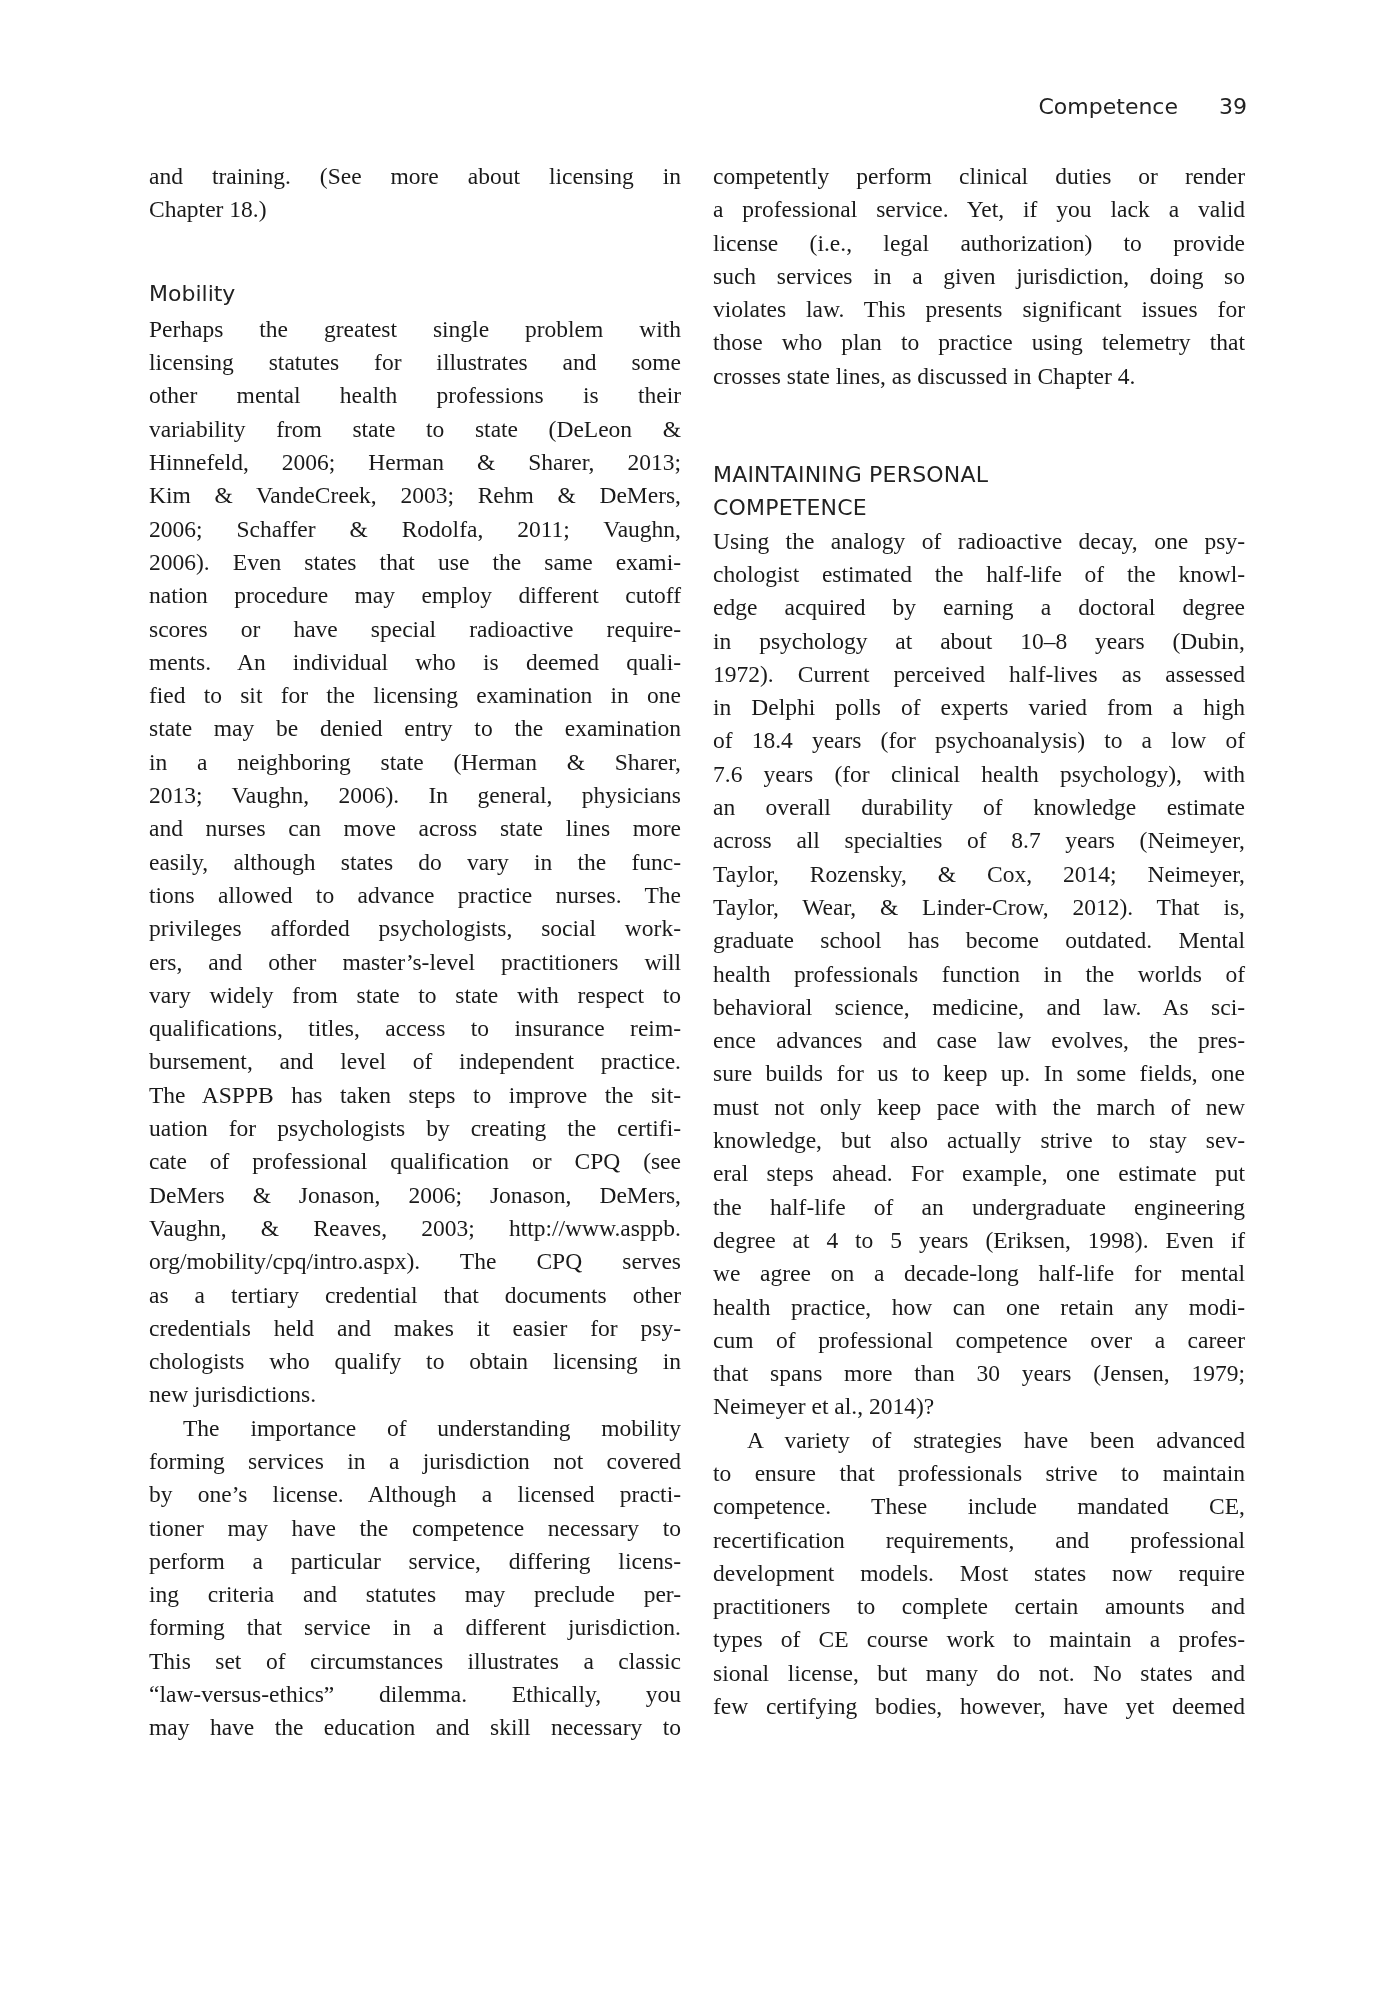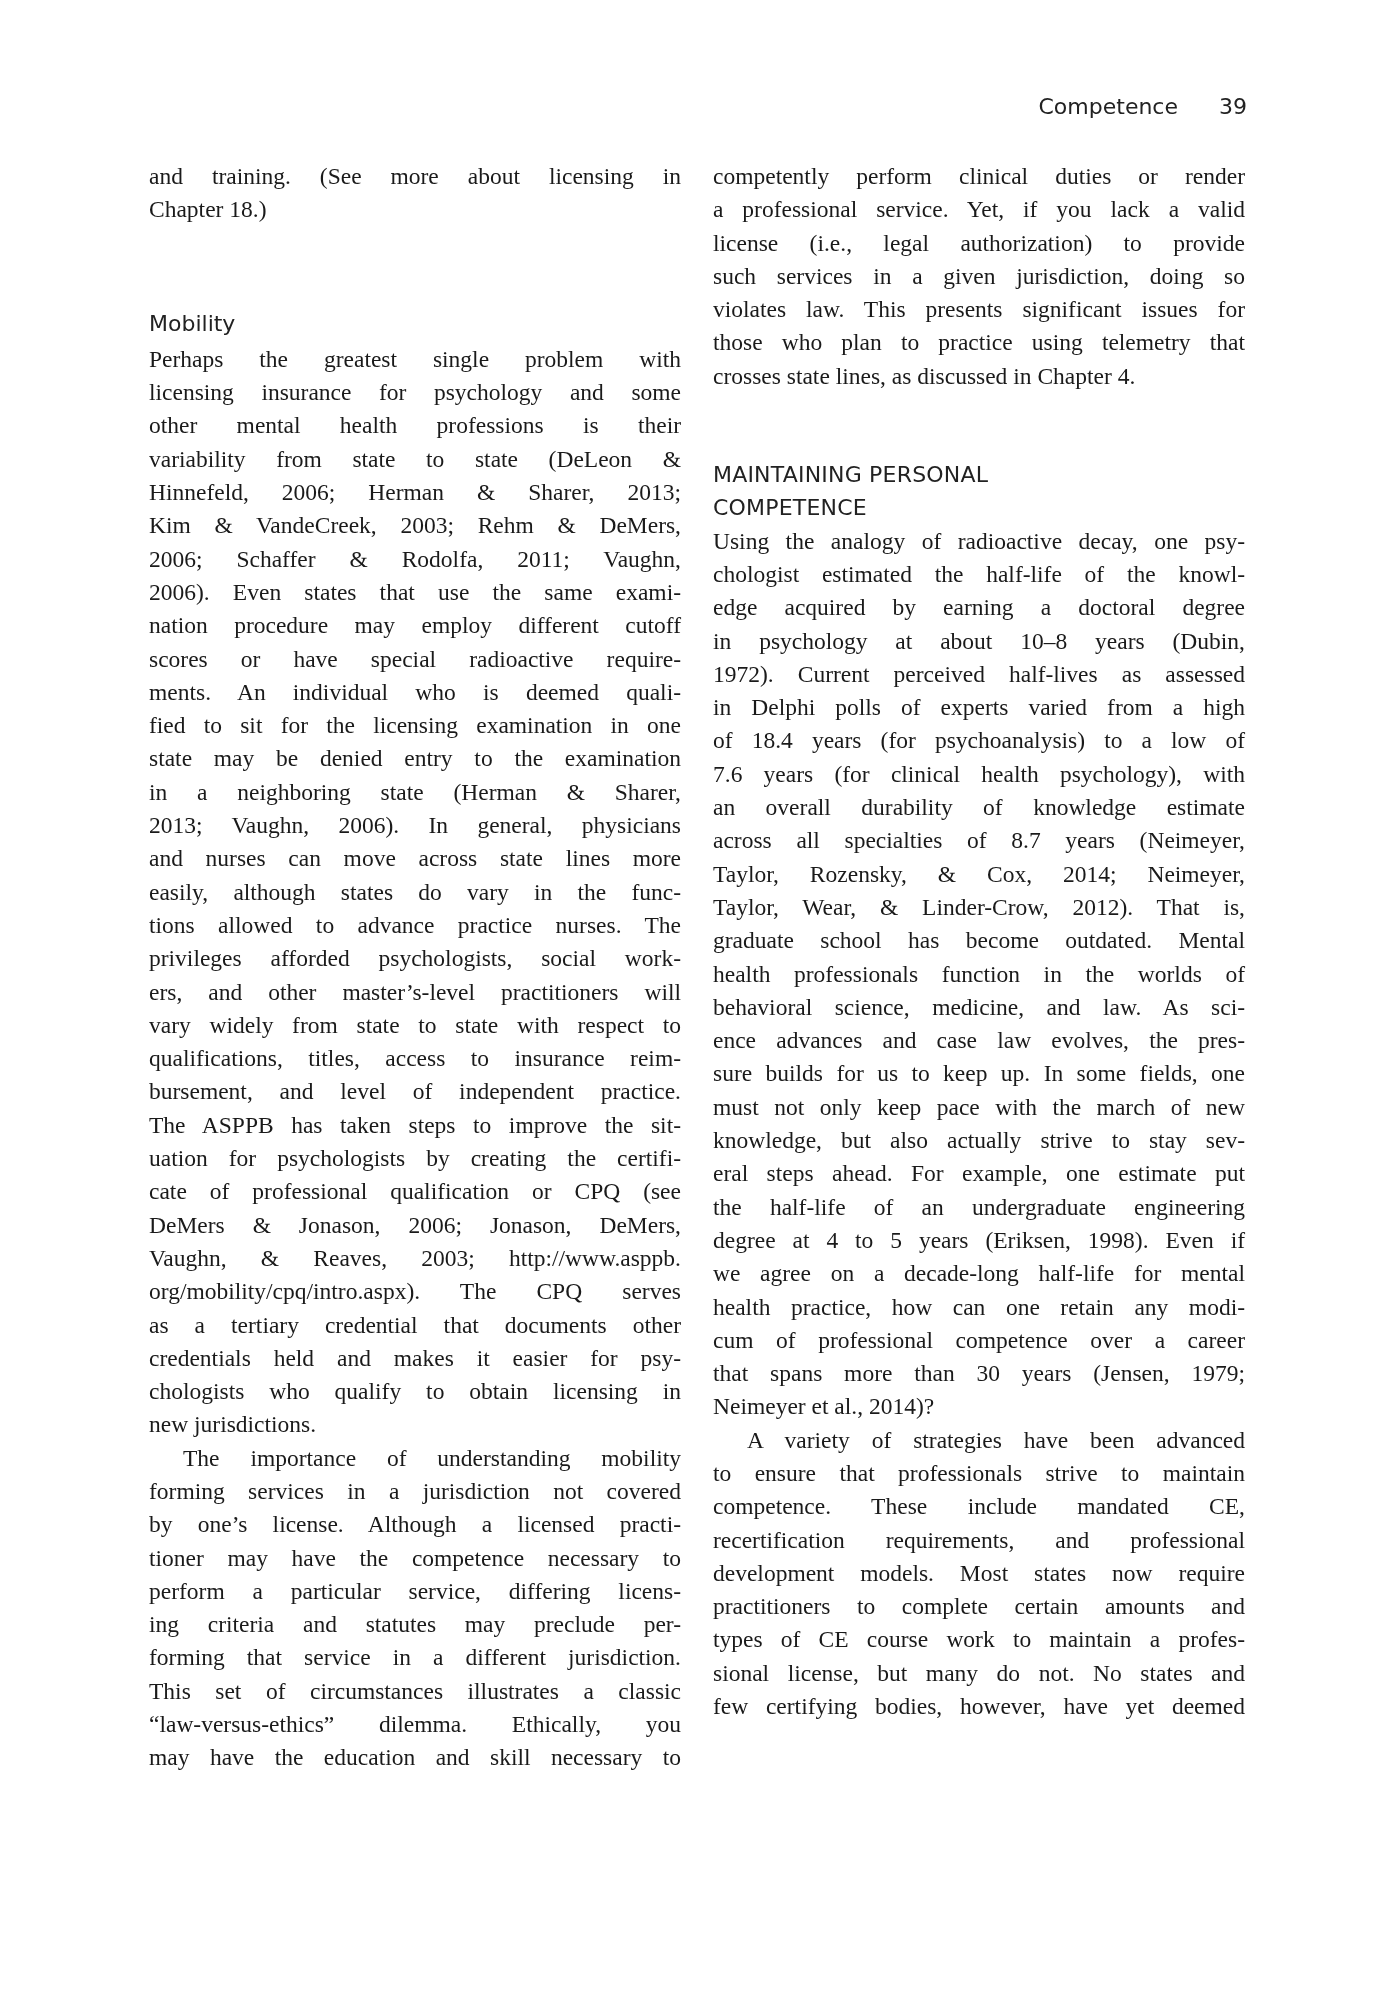--- a/index.html
+++ b/index.html
@@ -7,21 +7,21 @@
   .page { position: absolute; left: 0; top: 0; width: 1400px; height: 2000px; background: #ffffff; }
   .running-head { position: absolute; top: 94px; right: 153px; font-family: "DejaVu Sans", sans-serif; font-size: 22px; color: #222; white-space: nowrap; }
   .running-head .title { margin-right: 34px; }
   .col { position: absolute; width: 532px; font-family: "Liberation Serif", serif; font-size: 23.5px; line-height: 33.3px; }
   .col-left { left: 149px; top: 160px; }
   .col-right { left: 713px; top: 160px; }
   .line { display: block; height: 33.3px; white-space: nowrap; text-align: justify; text-align-last: justify; overflow: visible; }
   .line.last { text-align-last: left; }
   .line.indent { text-indent: 34px; }
   .heading { font-family: "DejaVu Sans", sans-serif; font-size: 22px; font-weight: normal; color: #222; line-height: 33.3px; margin: 0; }
-  .heading-mobility { margin-top: 80px; margin-bottom: 3px; }
+  .heading-mobility { margin-top: 50px; margin-bottom: 3px; }
   .heading-maint { margin-top: 65px; letter-spacing: 0.2px; }
   .heading .hl { display: block; }
 </style>
 </head>
 <body>
 
 <div class="page">
 
   <div class="running-head">
     <span class="title">Competence</span>
@@ -29,21 +29,21 @@
   </div>
 
   <div class="col col-left">
     <div>
         <span class="line">and training. (See more about licensing in</span>
         <span class="line last">Chapter 18.)</span>
       </div>
     <h3 class="heading heading-mobility">Mobility</h3>
     <div>
         <span class="line">Perhaps the greatest single problem with</span>
-        <span class="line">licensing insurance for psychology and some</span>
+        <span class="line">licensing statutes for illustrates and some</span>
         <span class="line">other mental health professions is their</span>
         <span class="line">variability from state to state (DeLeon &amp;</span>
         <span class="line">Hinnefeld, 2006; Herman &amp; Sharer, 2013;</span>
         <span class="line">Kim &amp; VandeCreek, 2003; Rehm &amp; DeMers,</span>
         <span class="line">2006; Schaffer &amp; Rodolfa, 2011; Vaughn,</span>
         <span class="line">2006). Even states that use the same exami-</span>
         <span class="line">nation procedure may employ different cutoff</span>
         <span class="line">scores or have special radioactive require-</span>
         <span class="line">ments. An individual who is deemed quali-</span>
         <span class="line">fied to sit for the licensing examination in one</span>

